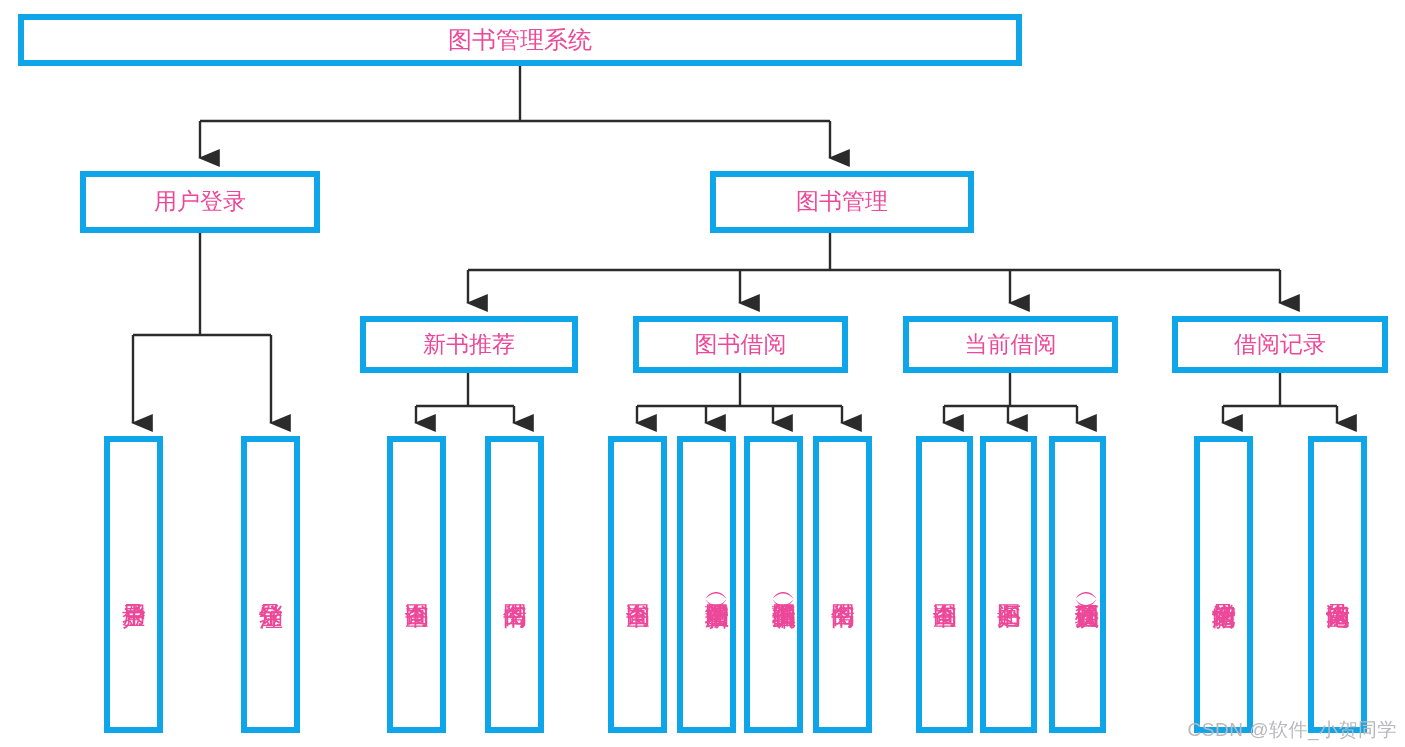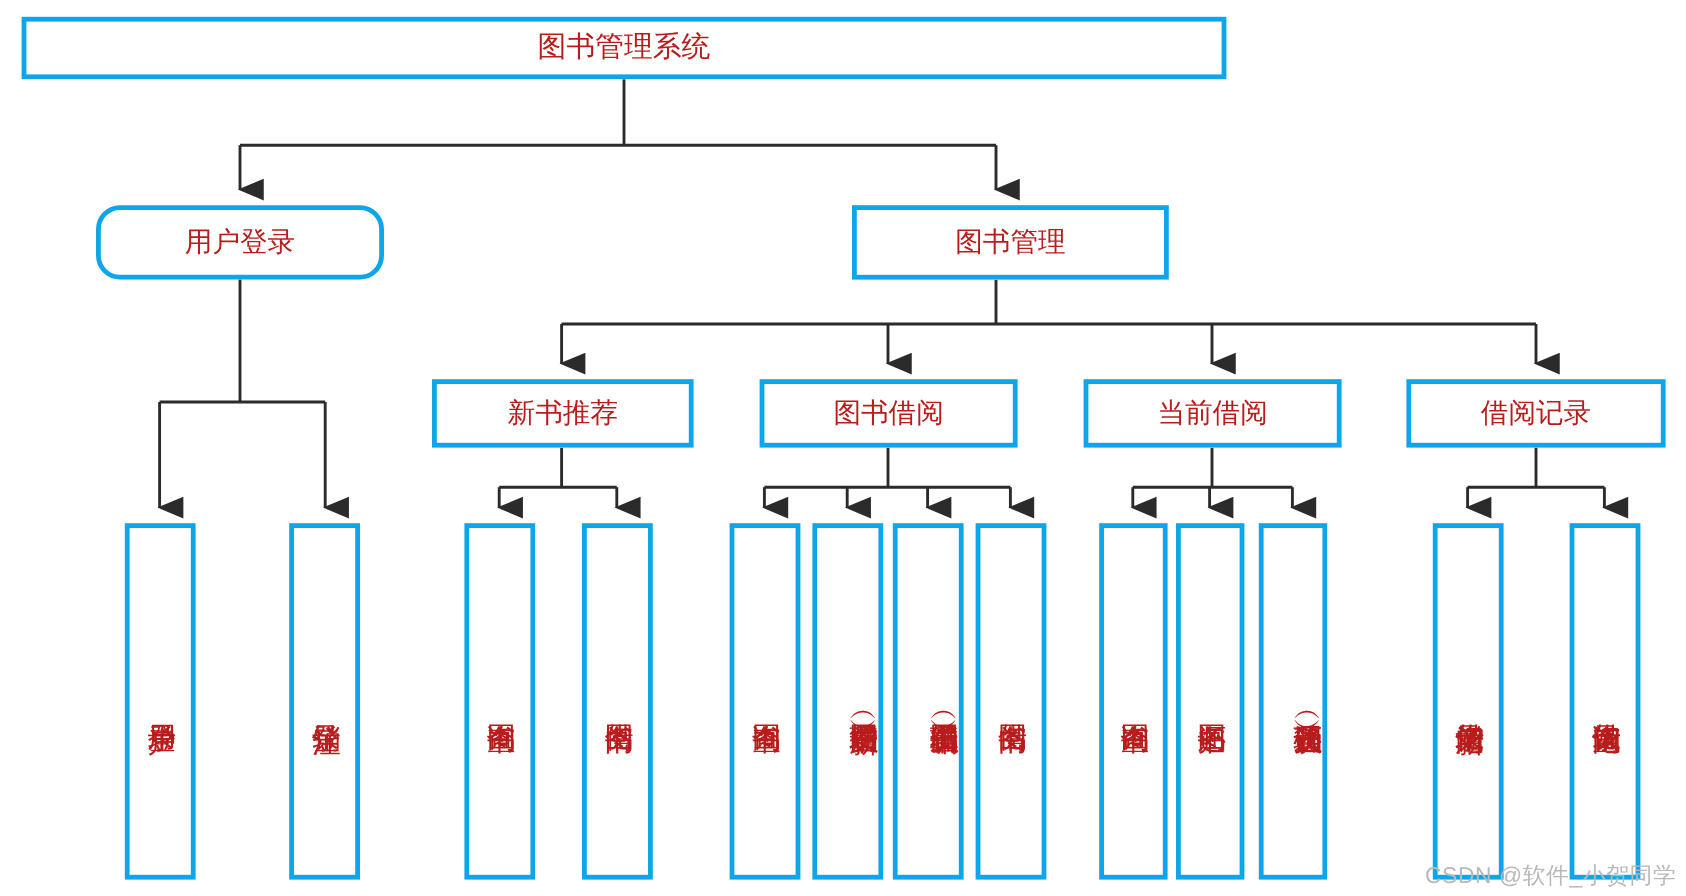--- a/index.html
+++ b/index.html
@@ -21,23 +21,23 @@
     position: absolute;
     left: 0;
     top: 0;
     width: 1405px;
     height: 747px;
     pointer-events: none;
   }
   .node {
     position: absolute;
     box-sizing: border-box;
-    border: 4px solid #0ea5e9;
+    border: 6px solid #0ea5e9;
     background: #ffffff;
-    color: #b91c1c;
+    color: #ec4899;
     display: flex;
     align-items: center;
     justify-content: center;
     text-align: center;
     letter-spacing: 0px;
   }
   .node.horiz {
     font-size: 23px;
     line-height: 1.1;
   }
@@ -120,21 +120,21 @@
       <path d="M 1223 406 L 1337 406"></path>
       <path d="M 1223 406 L 1223 423" marker-end="url(#arrow)"></path>
       <path d="M 1337 406 L 1337 423" marker-end="url(#arrow)"></path>
     </g>
   </svg>
 
   <div class="node root horiz" style="left:18px; top:14px; width:1004px; height:52px;">
     <span>图书管理系统</span>
   </div>
 
-  <div class="node horiz" style="left:80px; top:171px; width:240px; height:62px;border-radius:20px;">
+  <div class="node horiz" style="left:80px; top:171px; width:240px; height:62px;">
     <span>用户登录</span>
   </div>
   <div class="node horiz" style="left:710px; top:171px; width:264px; height:62px;">
     <span>图书管理</span>
   </div>
 
   <div class="node horiz" style="left:360px; top:316px; width:218px; height:57px;">
     <span>新书推荐</span>
   </div>
   <div class="node horiz" style="left:633px; top:316px; width:215px; height:57px;">

